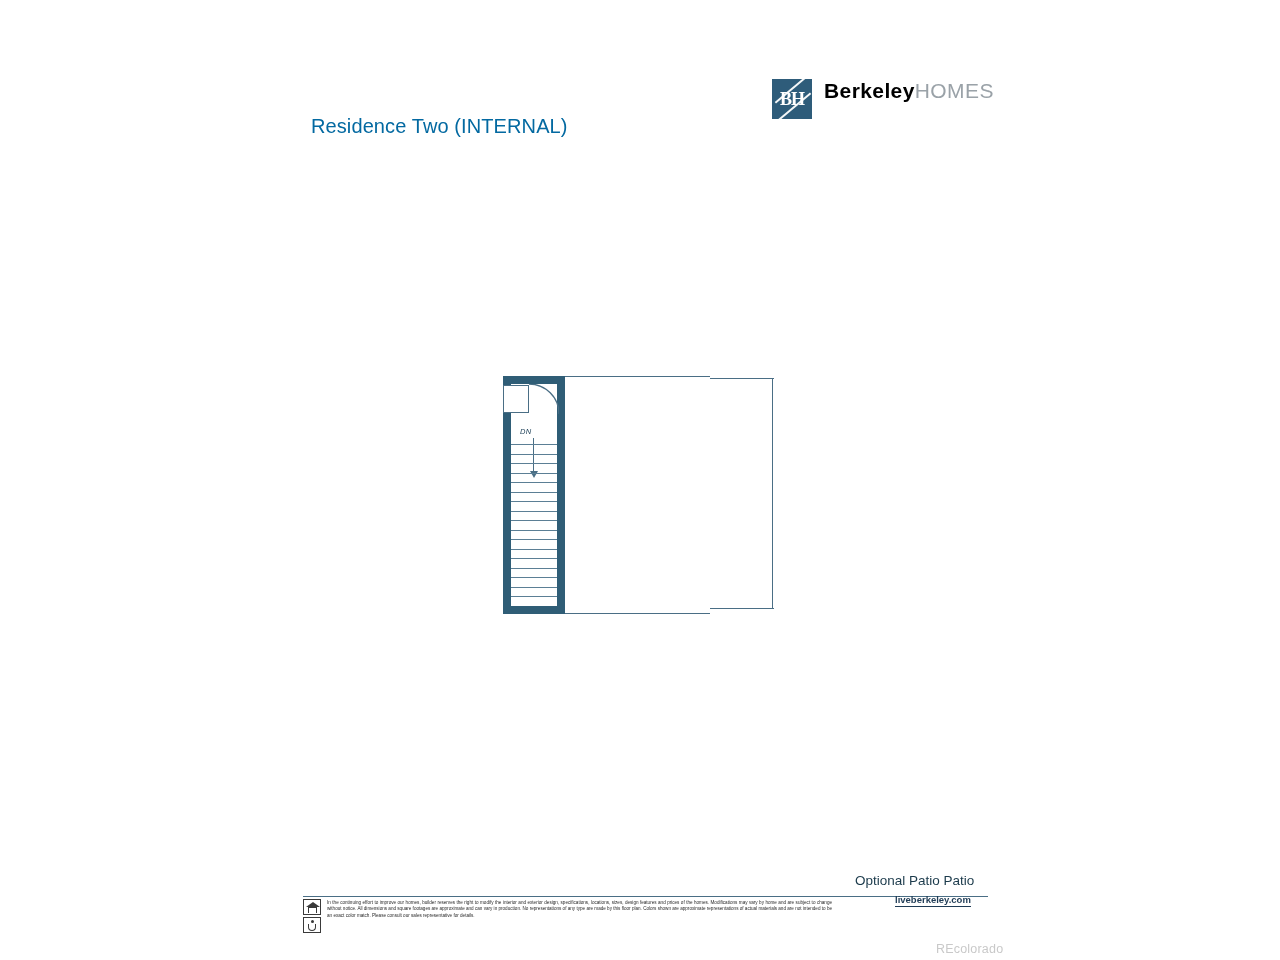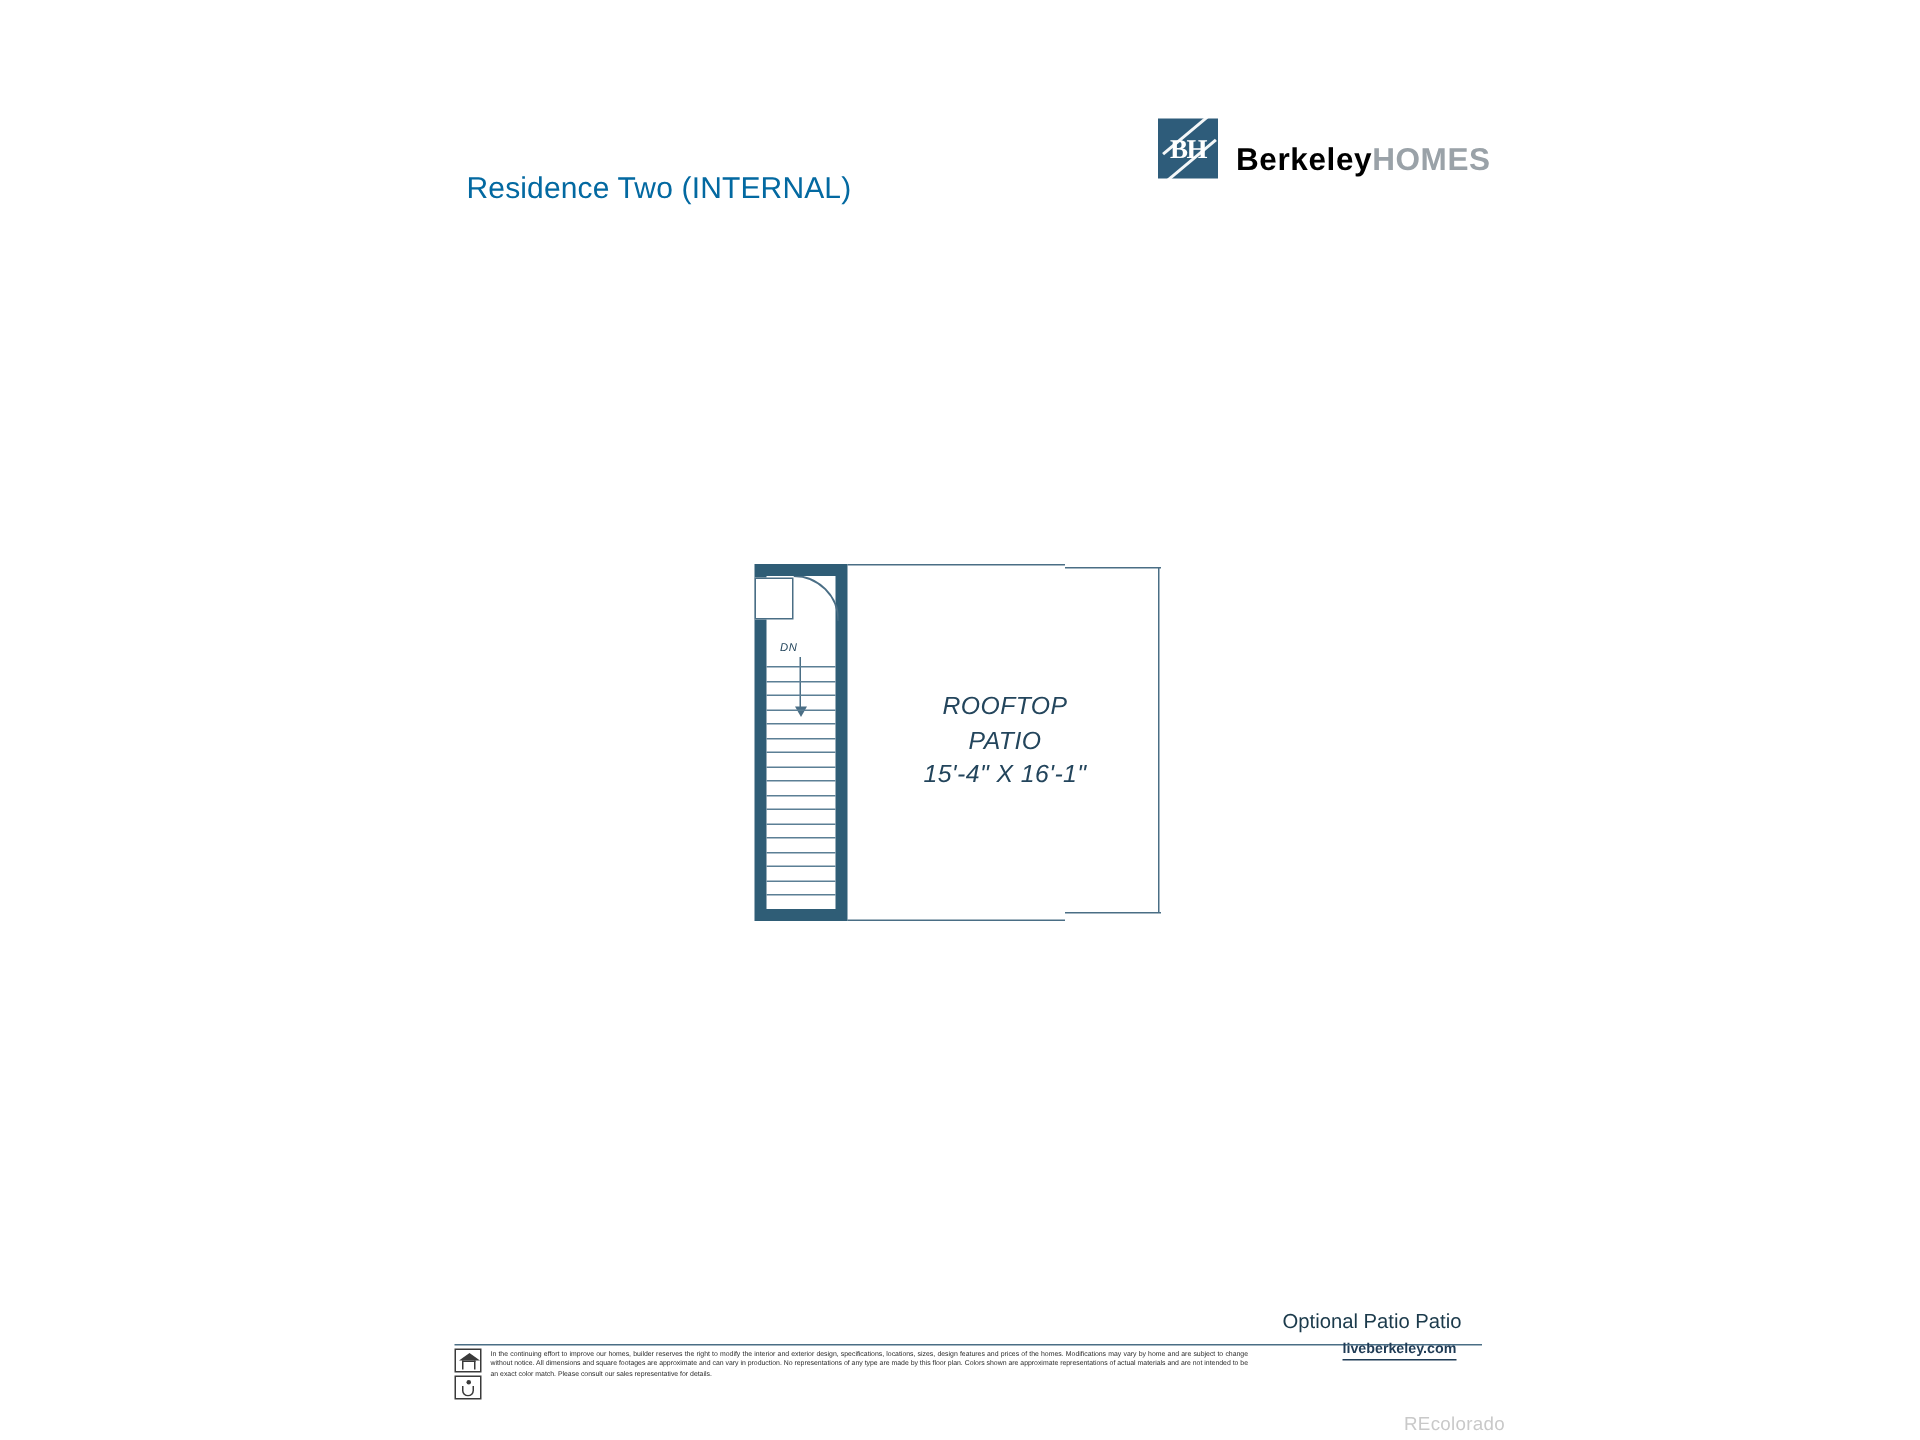--- a/index.html
+++ b/index.html
@@ -25,21 +25,21 @@
     color: #0369a1;
     letter-spacing: 0.1px;
     white-space: nowrap;
   }
 
   .brand {
     position: absolute;
     left: 772px;
     top: 79px;
     display: flex;
-    align-items: flex-end;
+    align-items: flex-start;
     gap: 12px;
   }
   .brand-mark {
     width: 40px;
     height: 40px;
     background: #2e5c7a;
     position: relative;
     flex: none;
   }
   .brand-mark .bh {
@@ -80,21 +80,21 @@
     font-size: 21px;
     letter-spacing: 0.4px;
     white-space: nowrap;
   }
   .brand-text .b1 {
     color: #000000;
     font-weight: bold;
   }
   .brand-text .b2 {
     color: #9aa2a8;
-    font-weight: bold;
+    font-weight: normal;
   }
 
   
   .plan {
     position: absolute;
     left: 495px;
     top: 372px;
     width: 300px;
     height: 248px;
     font-style: italic;
@@ -391,25 +391,20 @@
       <div class="stair-step" style="top: 85.7647px;"></div>
       <div class="stair-step" style="top: 95.2941px;"></div>
       <div class="stair-step" style="top: 104.824px;"></div>
       <div class="stair-step" style="top: 114.353px;"></div>
       <div class="stair-step" style="top: 123.882px;"></div>
       <div class="stair-step" style="top: 133.412px;"></div>
       <div class="stair-step" style="top: 142.941px;"></div>
       <div class="stair-step" style="top: 152.471px;"></div>
     </div>
 
-  <div class="room-label">
-    <div>ROOFTOP</div>
-    <div>PATIO</div>
-    <div>15'-4" X 16'-1"</div>
-  </div>
 </div>
 
 <div class="footer-caption">Optional Patio Patio</div>
 <div class="footer-rule"></div>
 <div class="footer-url">liveberkeley.com</div>
 
 <div class="icons">
   <div class="icon-box">
     <div class="eho-roof"></div>
     <div class="eho-body"></div>

